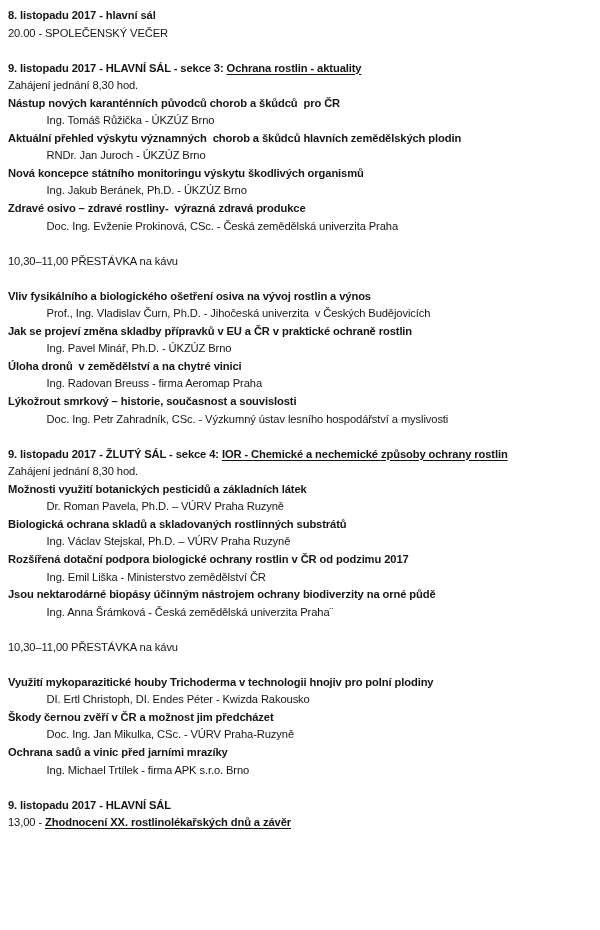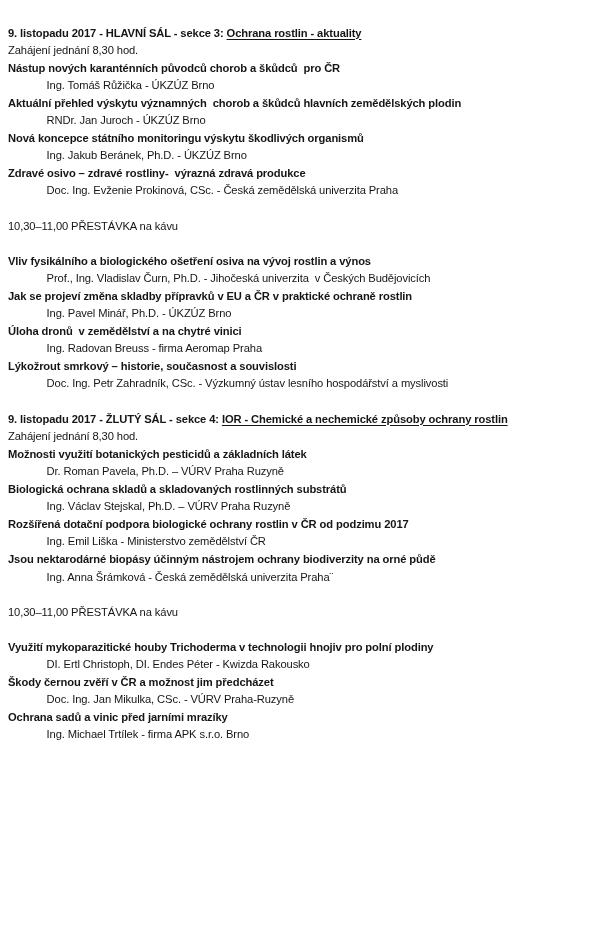--- a/index.html
+++ b/index.html
@@ -54,20 +54,24 @@
     text-decoration: underline;
     text-underline-offset: 1.5px;
     text-decoration-thickness: 1px;
   }
 </style>
 </head>
 <body>
 
 <div class="page">
   <div class="doc" id="doc-root">
+      <div>
+        <div class="line bold">8. listopadu 2017 - hlavní sál</div>
+        <div class="line reg">20.00 - SPOLEČENSKÝ VEČER</div>
+      </div>
       <div class="spacer"></div>
       <div>
         <div class="line"><span class="bold">9. listopadu 2017 - HLAVNÍ SÁL - sekce 3: </span><span class="bold u">Ochrana rostlin - aktuality</span></div>
         <div class="line reg">Zahájení jednání 8,30 hod.</div>
         <div class="line bold">Nástup nových karanténních původců chorob a škůdců  pro ČR</div>
         <div class="line indent reg">Ing. Tomáš Růžička - ÚKZÚZ Brno</div>
         <div class="line bold">Aktuální přehled výskytu významných  chorob a škůdců hlavních zemědělských plodin</div>
         <div class="line indent reg">RNDr. Jan Juroch - ÚKZÚZ Brno</div>
         <div class="line bold">Nová koncepce státního monitoringu výskytu škodlivých organismů</div>
         <div class="line indent reg">Ing. Jakub Beránek, Ph.D. - ÚKZÚZ Brno</div>
@@ -109,15 +113,19 @@
       <div class="spacer"></div>
       <div>
         <div class="line bold">Využití mykoparazitické houby Trichoderma v technologii hnojiv pro polní plodiny</div>
         <div class="line indent reg">DI. Ertl Christoph, DI. Endes Péter - Kwizda Rakousko</div>
         <div class="line bold">Škody černou zvěří v ČR a možnost jim předcházet</div>
         <div class="line indent reg">Doc. Ing. Jan Mikulka, CSc. - VÚRV Praha-Ruzyně</div>
         <div class="line bold">Ochrana sadů a vinic před jarními mrazíky</div>
         <div class="line indent reg">Ing. Michael Trtílek - firma APK s.r.o. Brno</div>
       </div>
       <div class="spacer"></div>
+      <div>
+        <div class="line bold">9. listopadu 2017 - HLAVNÍ SÁL</div>
+        <div class="line"><span class="reg">13,00 - </span><span class="bold u">Zhodnocení XX. rostlinolékařských dnů a závěr</span></div>
+      </div>
       <div class="spacer"></div>
     </div>
 </div>
 
 </body></html>

